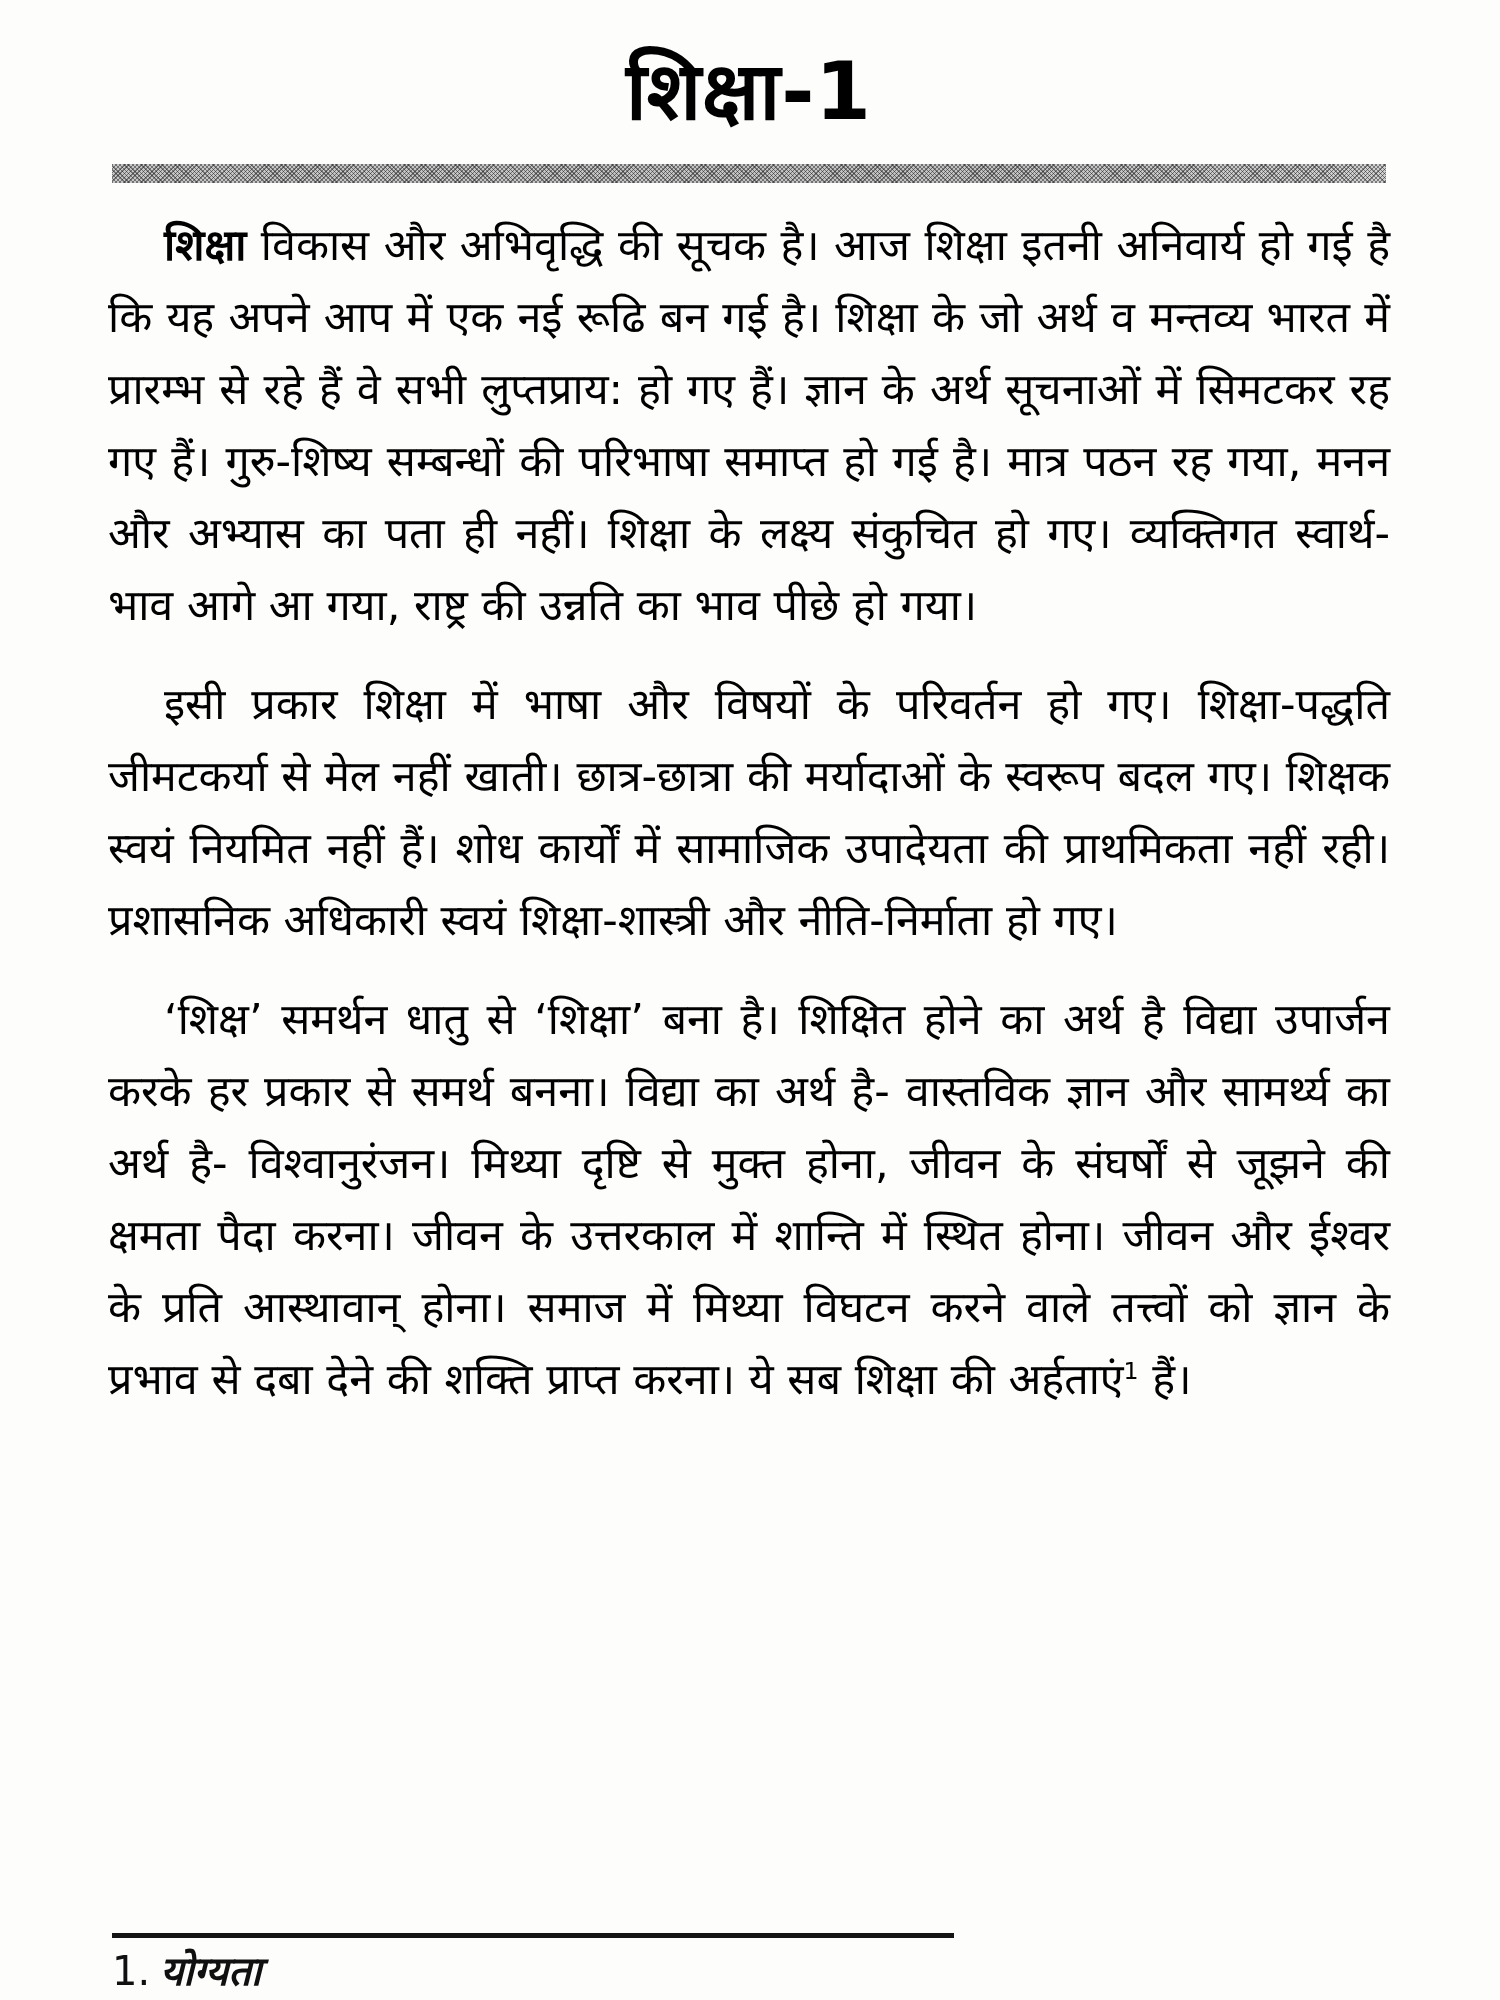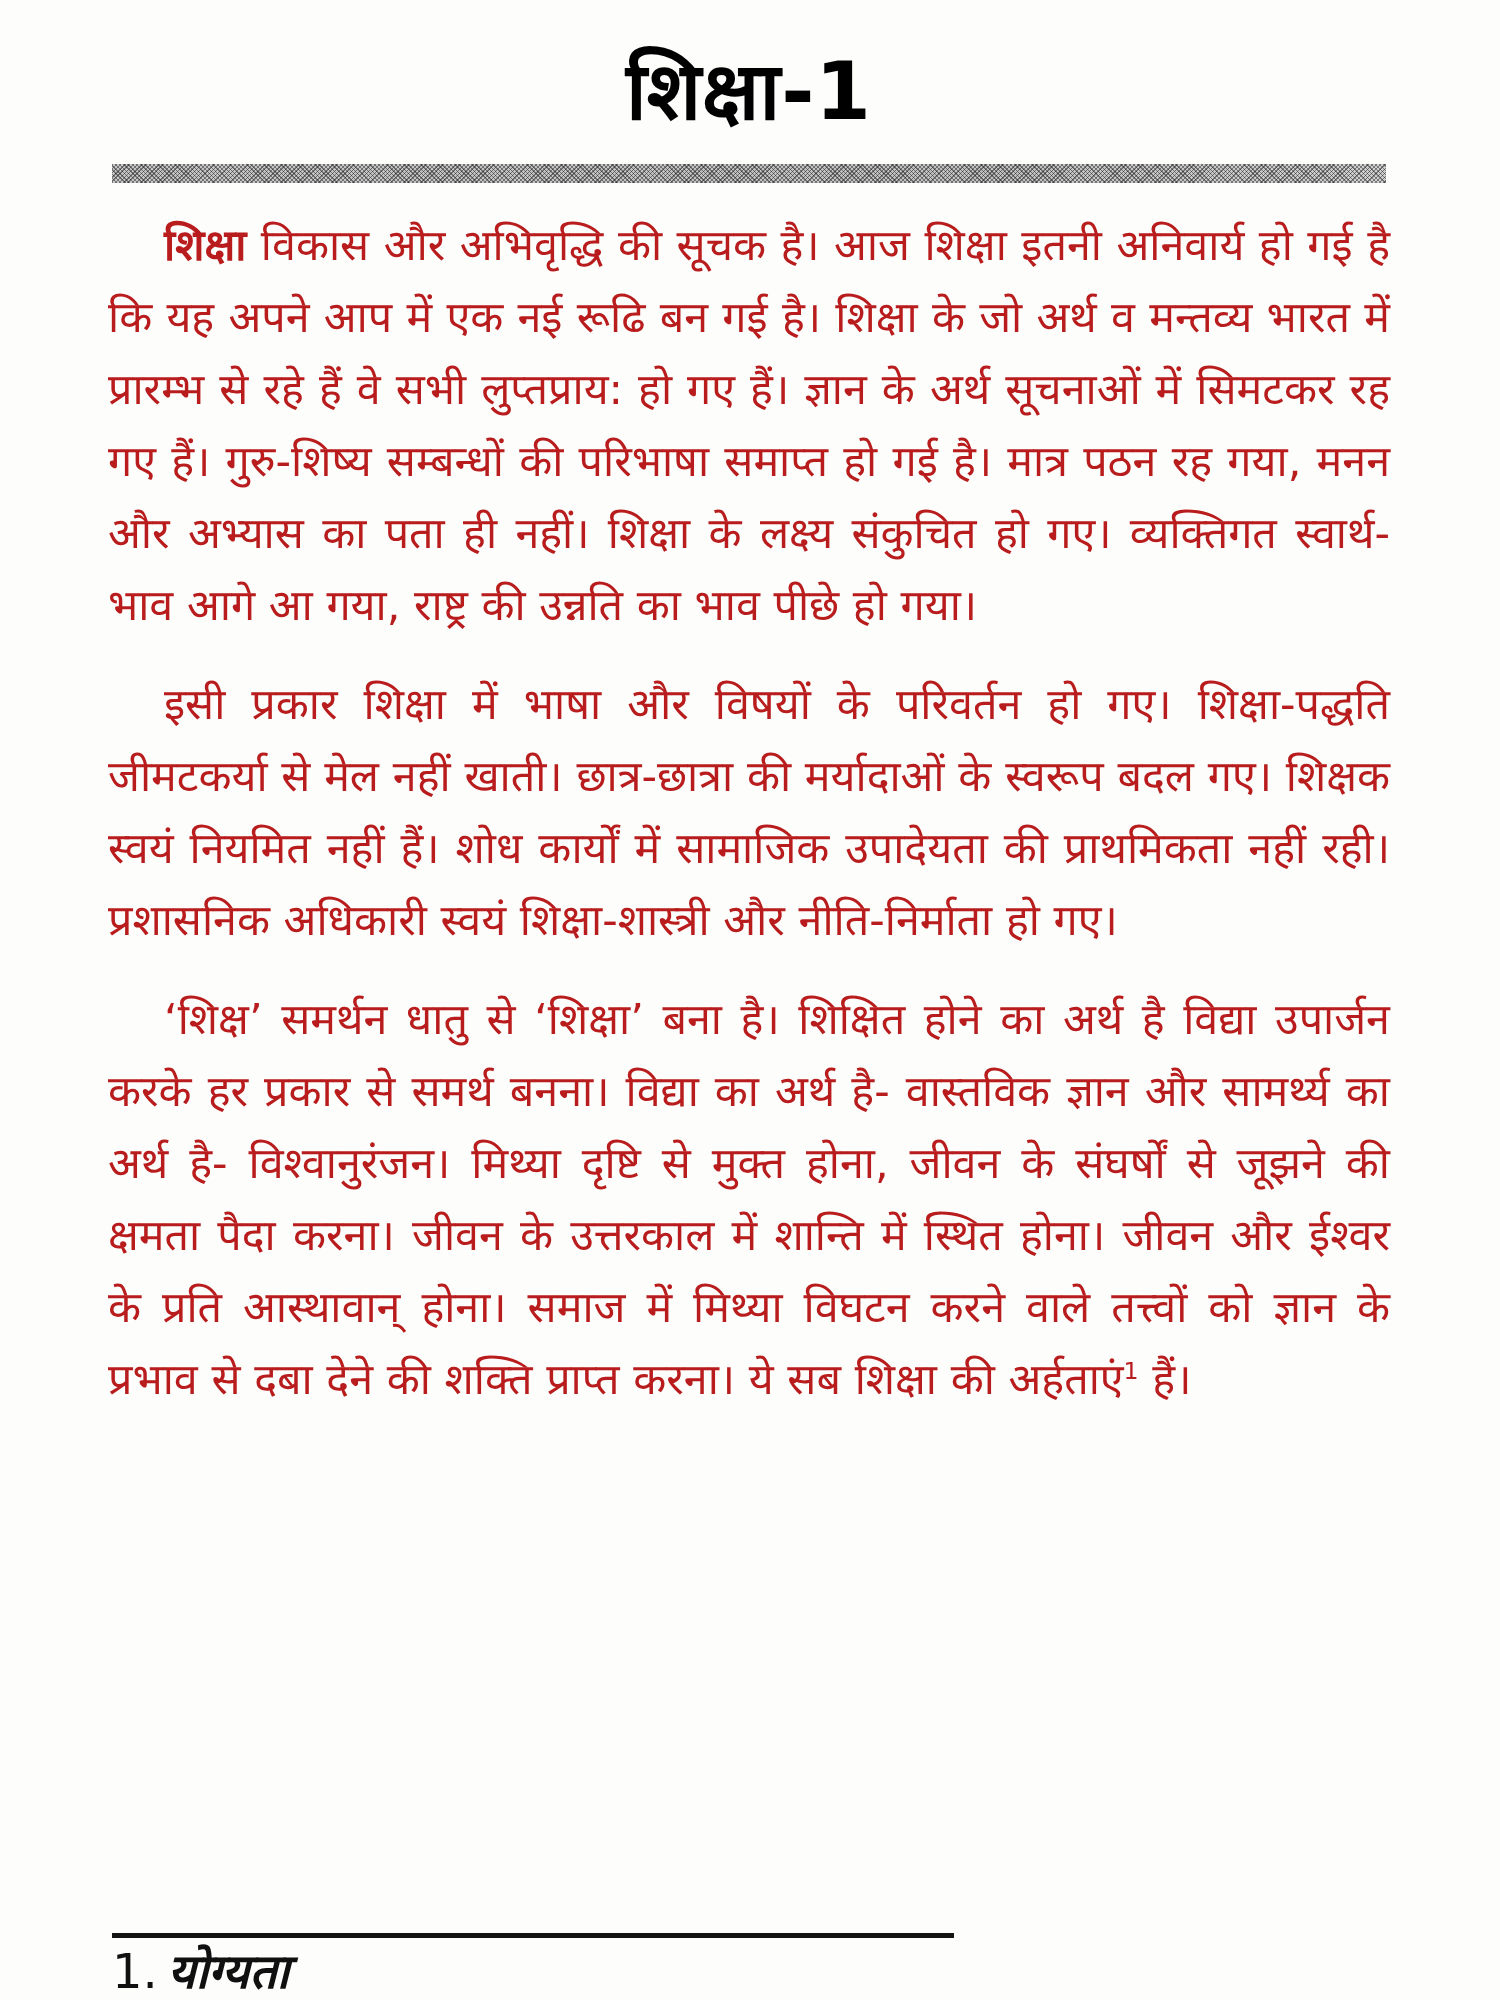--- a/index.html
+++ b/index.html
@@ -34,21 +34,21 @@
       repeating-linear-gradient(135deg, rgba(30,30,30,0.50) 0 1px, rgba(255,255,255,0) 1px 3px),
       repeating-linear-gradient(45deg, rgba(50,50,50,0.45) 0 1px, rgba(250,250,250,0.35) 1px 3px),
       linear-gradient(90deg, #a9a9a9 0%, #a2a2a2 70%, #b8b8b8 100%);
   }
   .body-text p.para {
     margin: 0 0 27px 0;
     font-size: 43px;
     line-height: 72px;
     text-align: justify;
     text-indent: 56px;
-    color: #b91c1c;
+    color: #000000;
   }
   .lead-word {
     font-weight: 700;
   }
   .fn-ref {
     font-size: 0.55em;
     vertical-align: super;
     line-height: 0;
   }
   .footnote-rule {
@@ -56,21 +56,21 @@
     left: 112px;
     bottom: 62px;
     width: 842px;
     height: 0;
     border-top: 5px solid #141414;
   }
   .footnote {
     position: absolute;
     left: 112px;
     bottom: 6px;
-    font-size: 48px;
+    font-size: 40px;
     line-height: 46px;
     color: #101010;
   }
   .footnote .fn-marker {
     font-style: normal;
     margin-right: 10px;
   }
   .footnote .fn-text {
     font-style: italic;
     font-weight: 600;

